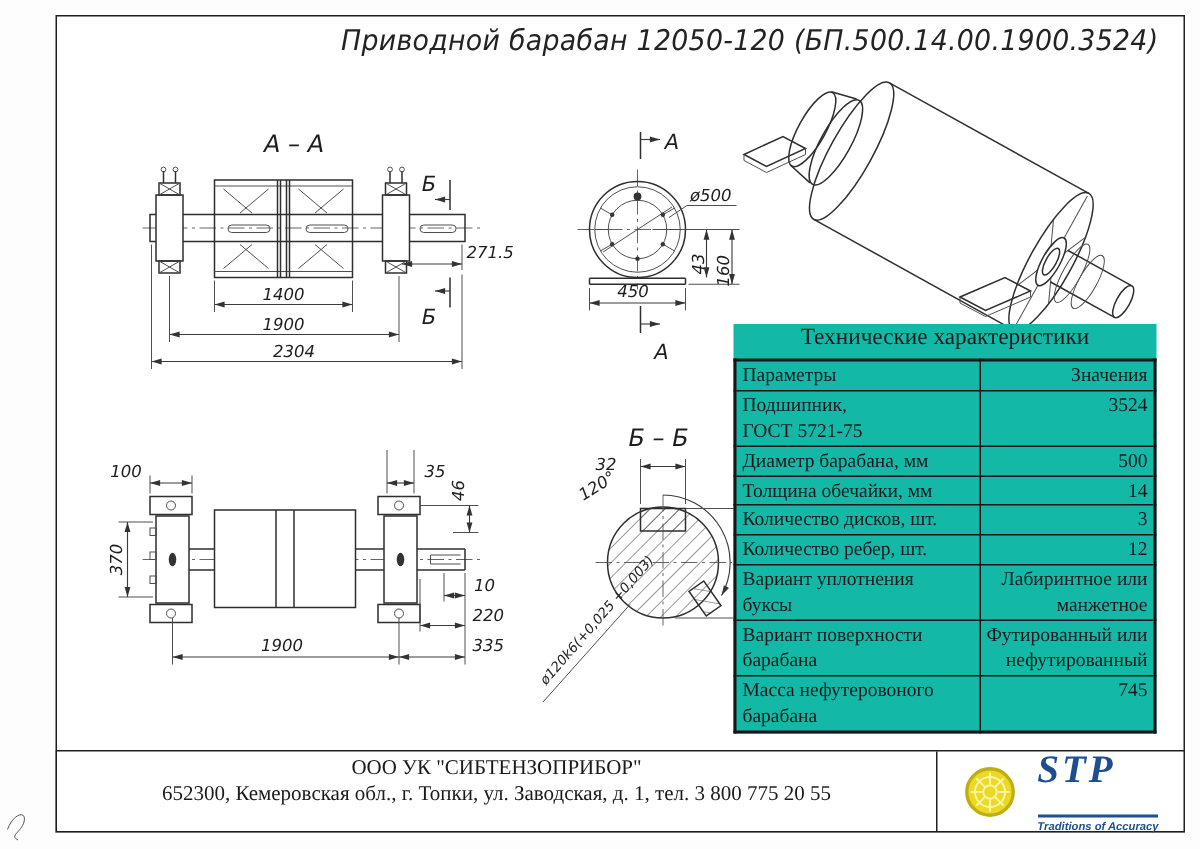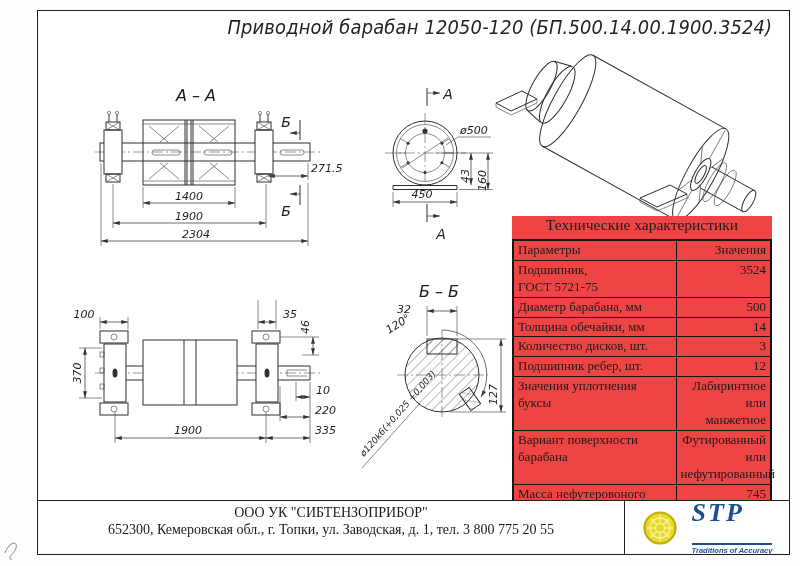--- a/index.html
+++ b/index.html
@@ -15,21 +15,21 @@
   .ln{stroke:#2e2e2e;stroke-width:1;fill:none}
   .tn{stroke:#4a4a4a;stroke-width:.65;fill:none}
   .dm{stroke:#3a3a3a;stroke-width:.75;fill:none}
   .cl{stroke:#555;stroke-width:.6;fill:none;stroke-dasharray:11 3 2 3}
   .wf{fill:#fff;stroke:#2e2e2e;stroke-width:1}
   .dt{font:italic 11px "DejaVu Sans",sans-serif;fill:#1e1e1e}
   .dts{font:italic 9px "DejaVu Sans",sans-serif;fill:#1e1e1e}
   .sec{font:italic 16px "DejaVu Sans",sans-serif;fill:#1e1e1e}
   .sec2{font:italic 14px "DejaVu Sans",sans-serif;fill:#1e1e1e}
   
-  .spec-wrap{position:absolute;left:512px;top:216px;width:260px;background:#ef4444;}
+  .spec-wrap{position:absolute;left:489px;top:216px;width:282px;background:#14b8a6;}
   .spec-title{text-align:center;font:15.5px "Liberation Serif",serif;margin:0 0 5px 0;}
   table.spec{width:100%;border-collapse:collapse;border:2px solid #151515;table-layout:fixed;}
   table.spec th,table.spec td{border:1px solid #151515;font:13px/1.3 "Liberation Serif",serif;
       padding:1px 4px;white-space:pre-line;vertical-align:top;}
   table.spec col.c1{width:163px}
   th.p{text-align:left;font-weight:normal}
   .v{text-align:right}
   
   .footer{position:absolute;left:37px;top:500px;width:753px;height:55px;
       border:1px solid #1f1f1f;box-sizing:border-box;display:flex;background:#fff;}
@@ -349,25 +349,25 @@
       </tr>
       <tr>
         <td class="p">Толщина обечайки, мм</td>
         <td class="v">14</td>
       </tr>
       <tr>
         <td class="p">Количество дисков, шт.</td>
         <td class="v">3</td>
       </tr>
       <tr>
-        <td class="p">Подшипник ребер, шт.</td>
+        <td class="p">Количество ребер, шт.</td>
         <td class="v">12</td>
       </tr>
       <tr>
-        <td class="p">Значения уплотнения
+        <td class="p">Вариант уплотнения
 буксы</td>
         <td class="v">Лабиринтное или
 манжетное</td>
       </tr>
       <tr>
         <td class="p">Вариант поверхности
 барабана</td>
         <td class="v">Футированный или
 нефутированный</td>
       </tr>

